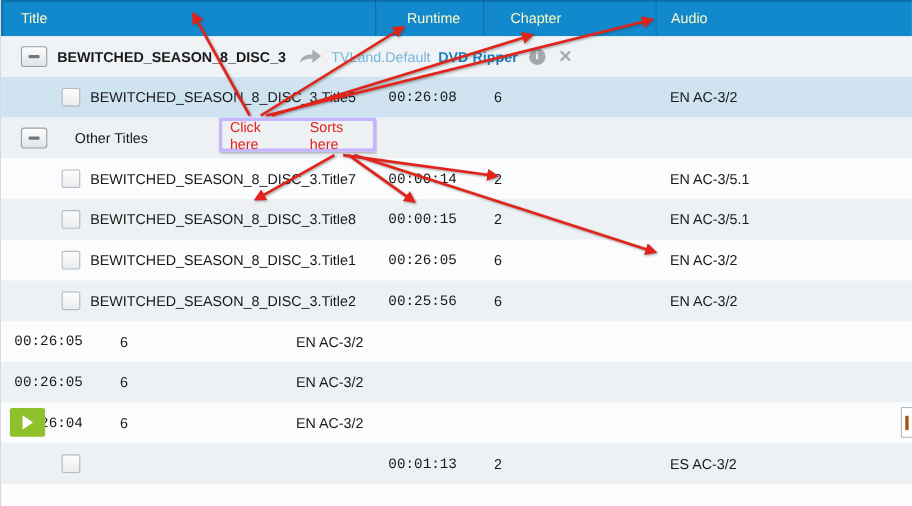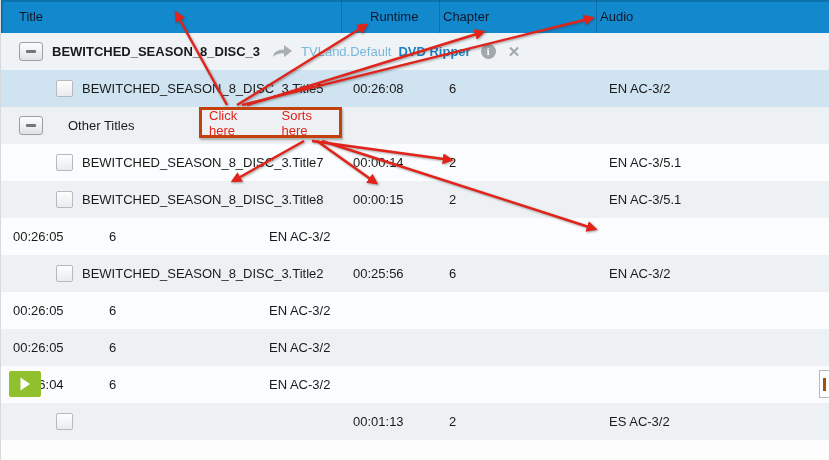--- a/index.html
+++ b/index.html
@@ -1,40 +1,40 @@
 <!DOCTYPE html>
 <html><head>
 <meta charset="utf-8">
 <style>
   html,body{margin:0;padding:0;}
   body{font-family:"Liberation Sans",sans-serif;background:#fff;}
   #app{position:relative;width:829px;height:460px;background:#fdfdfe;overflow:hidden;
        border-left:1px solid #d6dadd;box-sizing:border-box;}
 
   
-  .header{display:flex;height:33px;background:#1389cd;color:#0f172a;align-items:center;
+  .header{display:flex;height:33px;background:#1389cd;color:#fef9c3;align-items:center;
           box-shadow:inset 2px 2px 0 rgba(10,95,145,.55);}
   .hcell{font-size:13px;box-sizing:border-box;height:100%;display:flex;align-items:center;cursor:pointer;}
   .hcell+.hcell{border-left:1px solid rgba(8,70,110,.35);}
   .h-title{flex:0 0 340px;padding-left:18px;}
   .h-runtime{flex:0 0 98px;padding-left:28px;}
-  .h-chapter{flex:0 0 157px;padding-left:3px;}
-  .h-audio{flex:1;padding-left:3px;}
+  .h-chapter{flex:0 0 157px;padding-left:24px;}
+  .h-audio{flex:1;padding-left:13px;}
 
   
   .row{position:relative;display:flex;height:37px;align-items:center;font-size:13px;color:#1a1a1a;}
   .row-white{background:#fafcfd;}
   .row-gray{background:#edf1f4;justify-content:space-between;}
   .row-selected{background:#cfe3f0;}
   .group1-bg{background:#f0f3f6;}
   .group2-bg{background:#edf1f4;}
 
   .cell{box-sizing:border-box;}
   .cell-title{flex:0 0 340px;display:flex;align-items:center;}
-  .cell-runtime{flex:0 0 98px;padding-left:12px;}
+  .cell-runtime{flex:0 0 98px;padding-left:12px;font-family:Liberation Mono, monospace;}
   .cell-chapter{flex:0 0 157px;padding-left:10px;}
   .cell-audio{flex:1;padding-left:13px;}
 
   .checkbox{display:inline-block;width:17px;height:17px;margin-left:55px;border:1px solid #b4bac0;
             border-radius:2px;background:linear-gradient(#fefefe,#e9ebed);box-sizing:border-box;cursor:pointer;}
   .title-text{margin-left:9px;}
 
   
   .collapse-btn{display:inline-flex;align-items:center;justify-content:center;width:22px;height:17px;
                 margin-left:18px;border:1px solid #99a0a7;border-radius:3px;
@@ -54,21 +54,21 @@
   .play-btn{position:absolute;left:8px;top:5px;width:32px;height:26px;background:#90c02c;
             border-radius:2px;display:flex;align-items:center;justify-content:center;cursor:pointer;}
   
   .edge-btn{position:absolute;right:-2px;top:4px;width:12px;height:28px;background:#fff;
             border:1px solid #b5bbc1;box-sizing:border-box;cursor:pointer;}
   .edge-btn .edge-glyph{position:absolute;left:3px;top:7px;width:3px;height:13px;background:#a6500f;}
 
   
   #overlay{position:absolute;inset:0;pointer-events:none;}
   #anno-box{position:absolute;left:198px;top:107px;width:143px;height:31px;box-sizing:border-box;
-            border:3px solid #c2410c;display:flex;align-items:center;justify-content:space-between;
+            border:3px solid #c4b5fd;display:flex;align-items:center;justify-content:space-between;
             padding:0 7px;color:#e2231a;font-size:13px;pointer-events:none;
             box-shadow:1px 2px 2px rgba(40,40,40,.35);gap:24px;}
   #arrow-svg{position:absolute;inset:0;width:829px;height:460px;
              filter:drop-shadow(1px 1.5px 1px rgba(50,50,50,.45));}
 </style>
 </head>
 <body>
 
 <div id="app">
 
@@ -142,20 +142,24 @@
       <span class="checkbox"></span>
       <span class="title-text">BEWITCHED_SEASON_8_DISC_3.Title8</span>
     </div>
     <div class="cell cell-runtime">00:00:15</div>
     <div class="cell cell-chapter">2</div>
     <div class="cell cell-audio">EN AC-3/5.1</div>
 
   </div>
       <div class="row row-white">
 
+    <div class="cell cell-title">
+      <span class="checkbox"></span>
+      <span class="title-text">BEWITCHED_SEASON_8_DISC_3.Title1</span>
+    </div>
     <div class="cell cell-runtime">00:26:05</div>
     <div class="cell cell-chapter">6</div>
     <div class="cell cell-audio">EN AC-3/2</div>
 
   </div>
       <div class="row row-gray">
 
     <div class="cell cell-title">
       <span class="checkbox"></span>
       <span class="title-text">BEWITCHED_SEASON_8_DISC_3.Title2</span>

